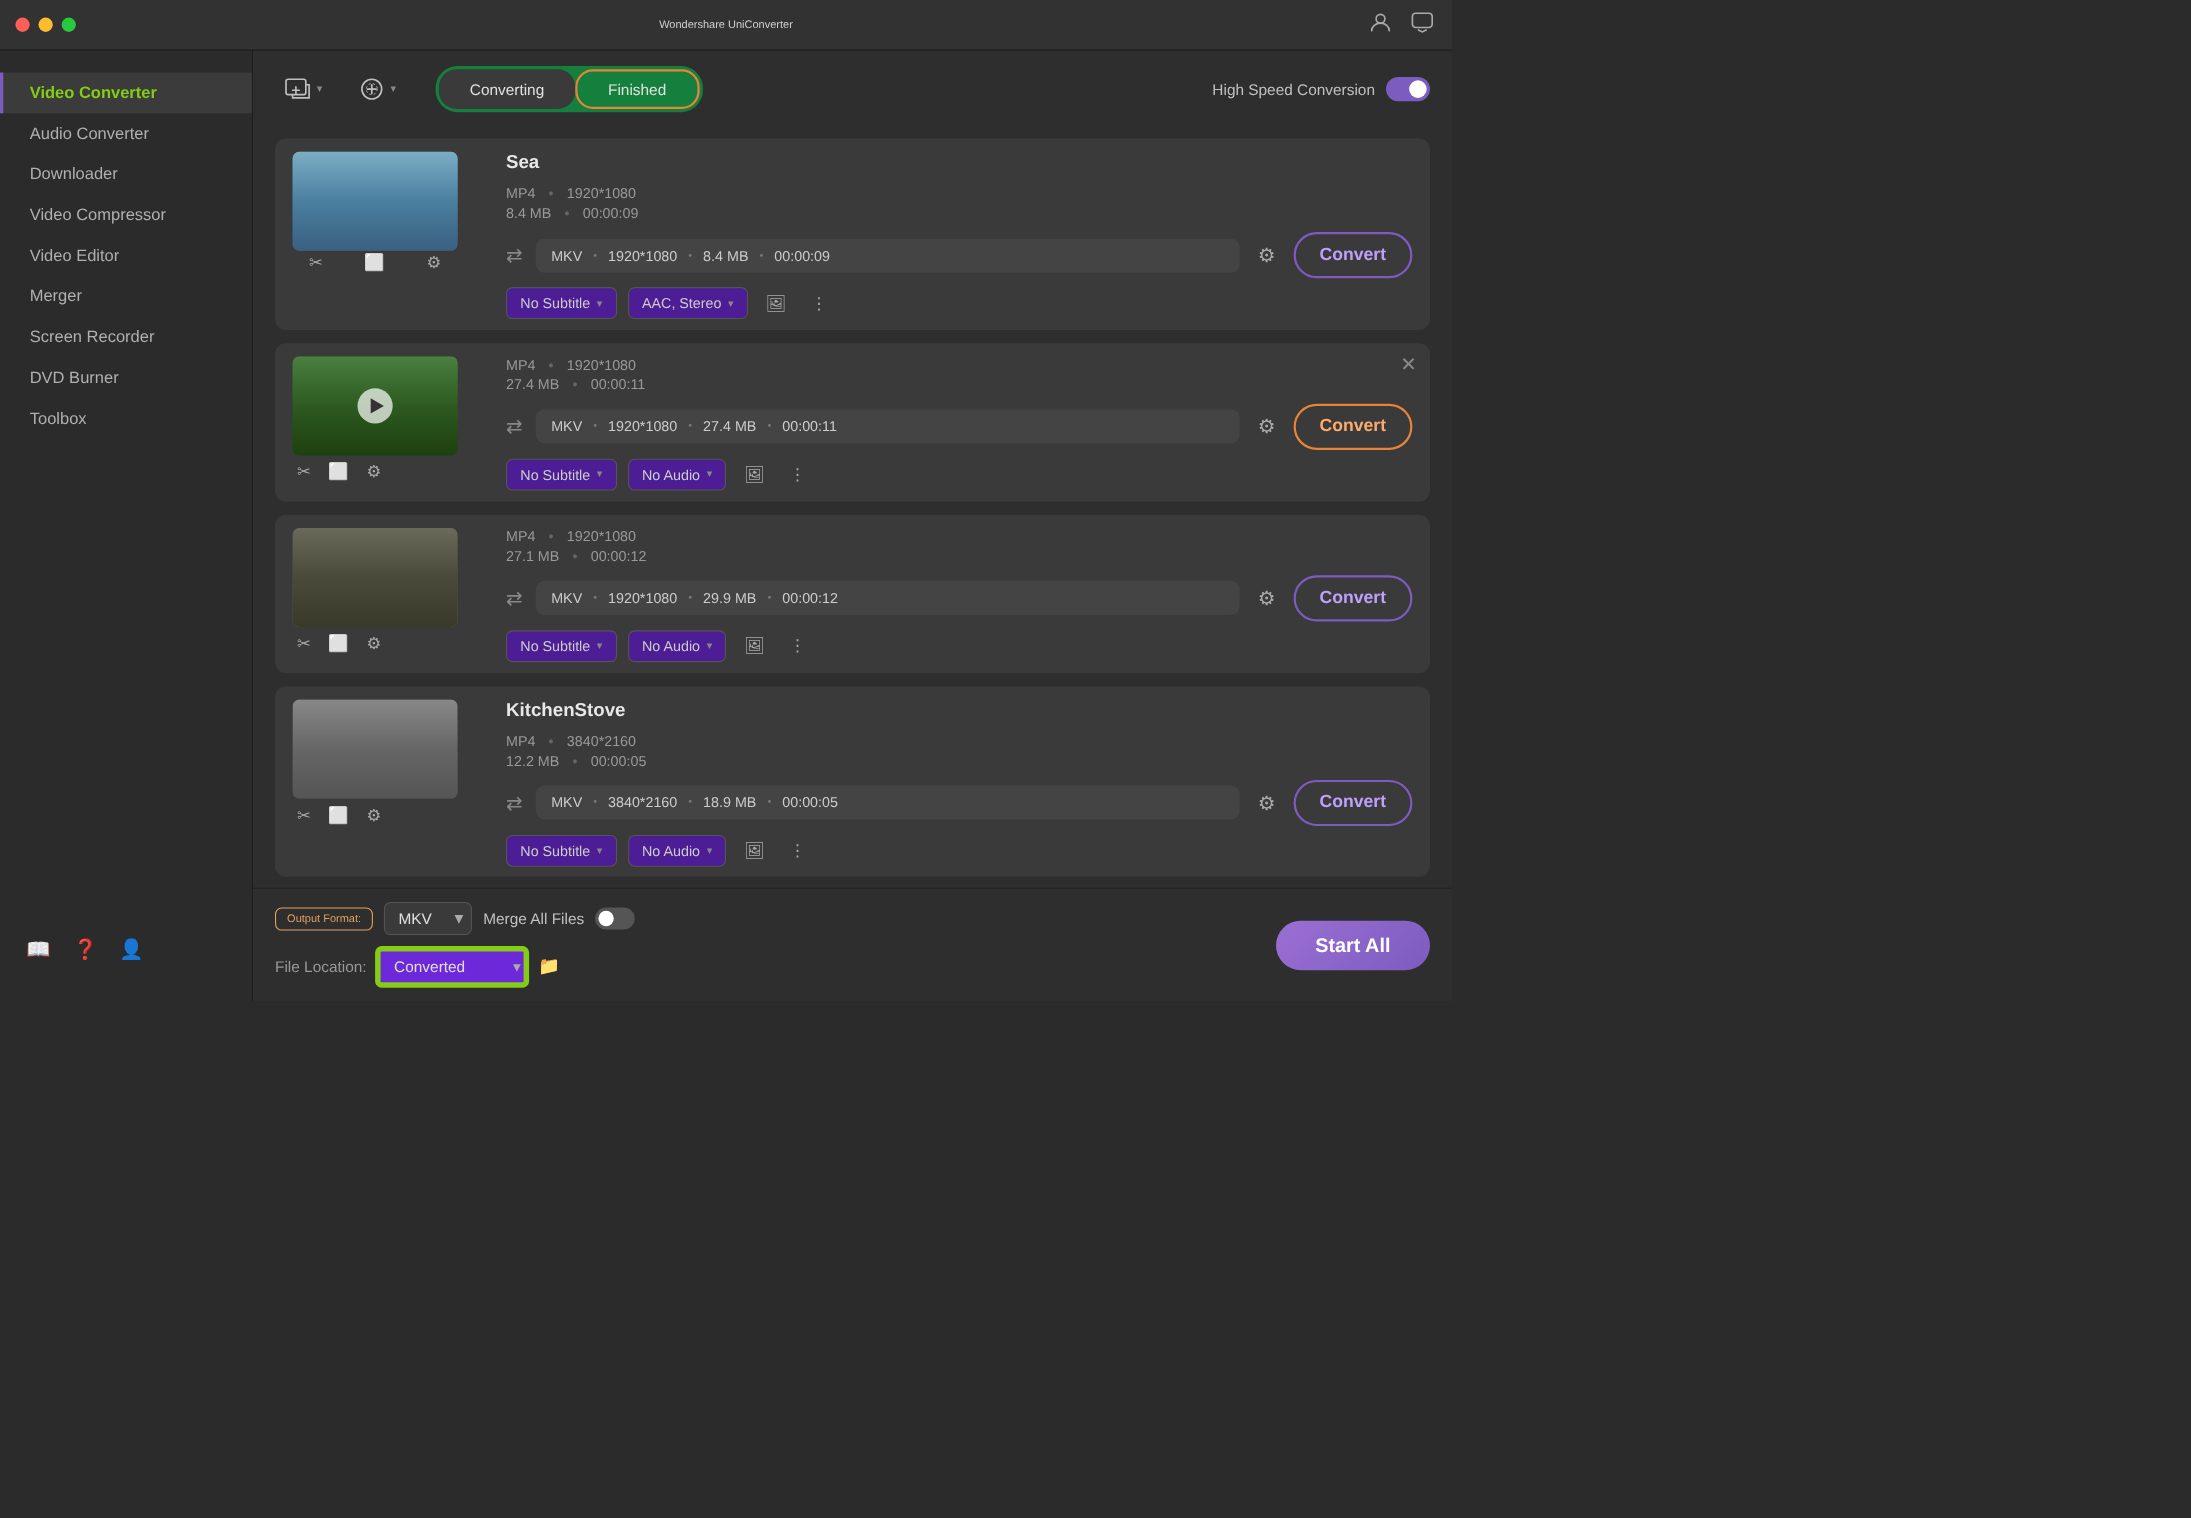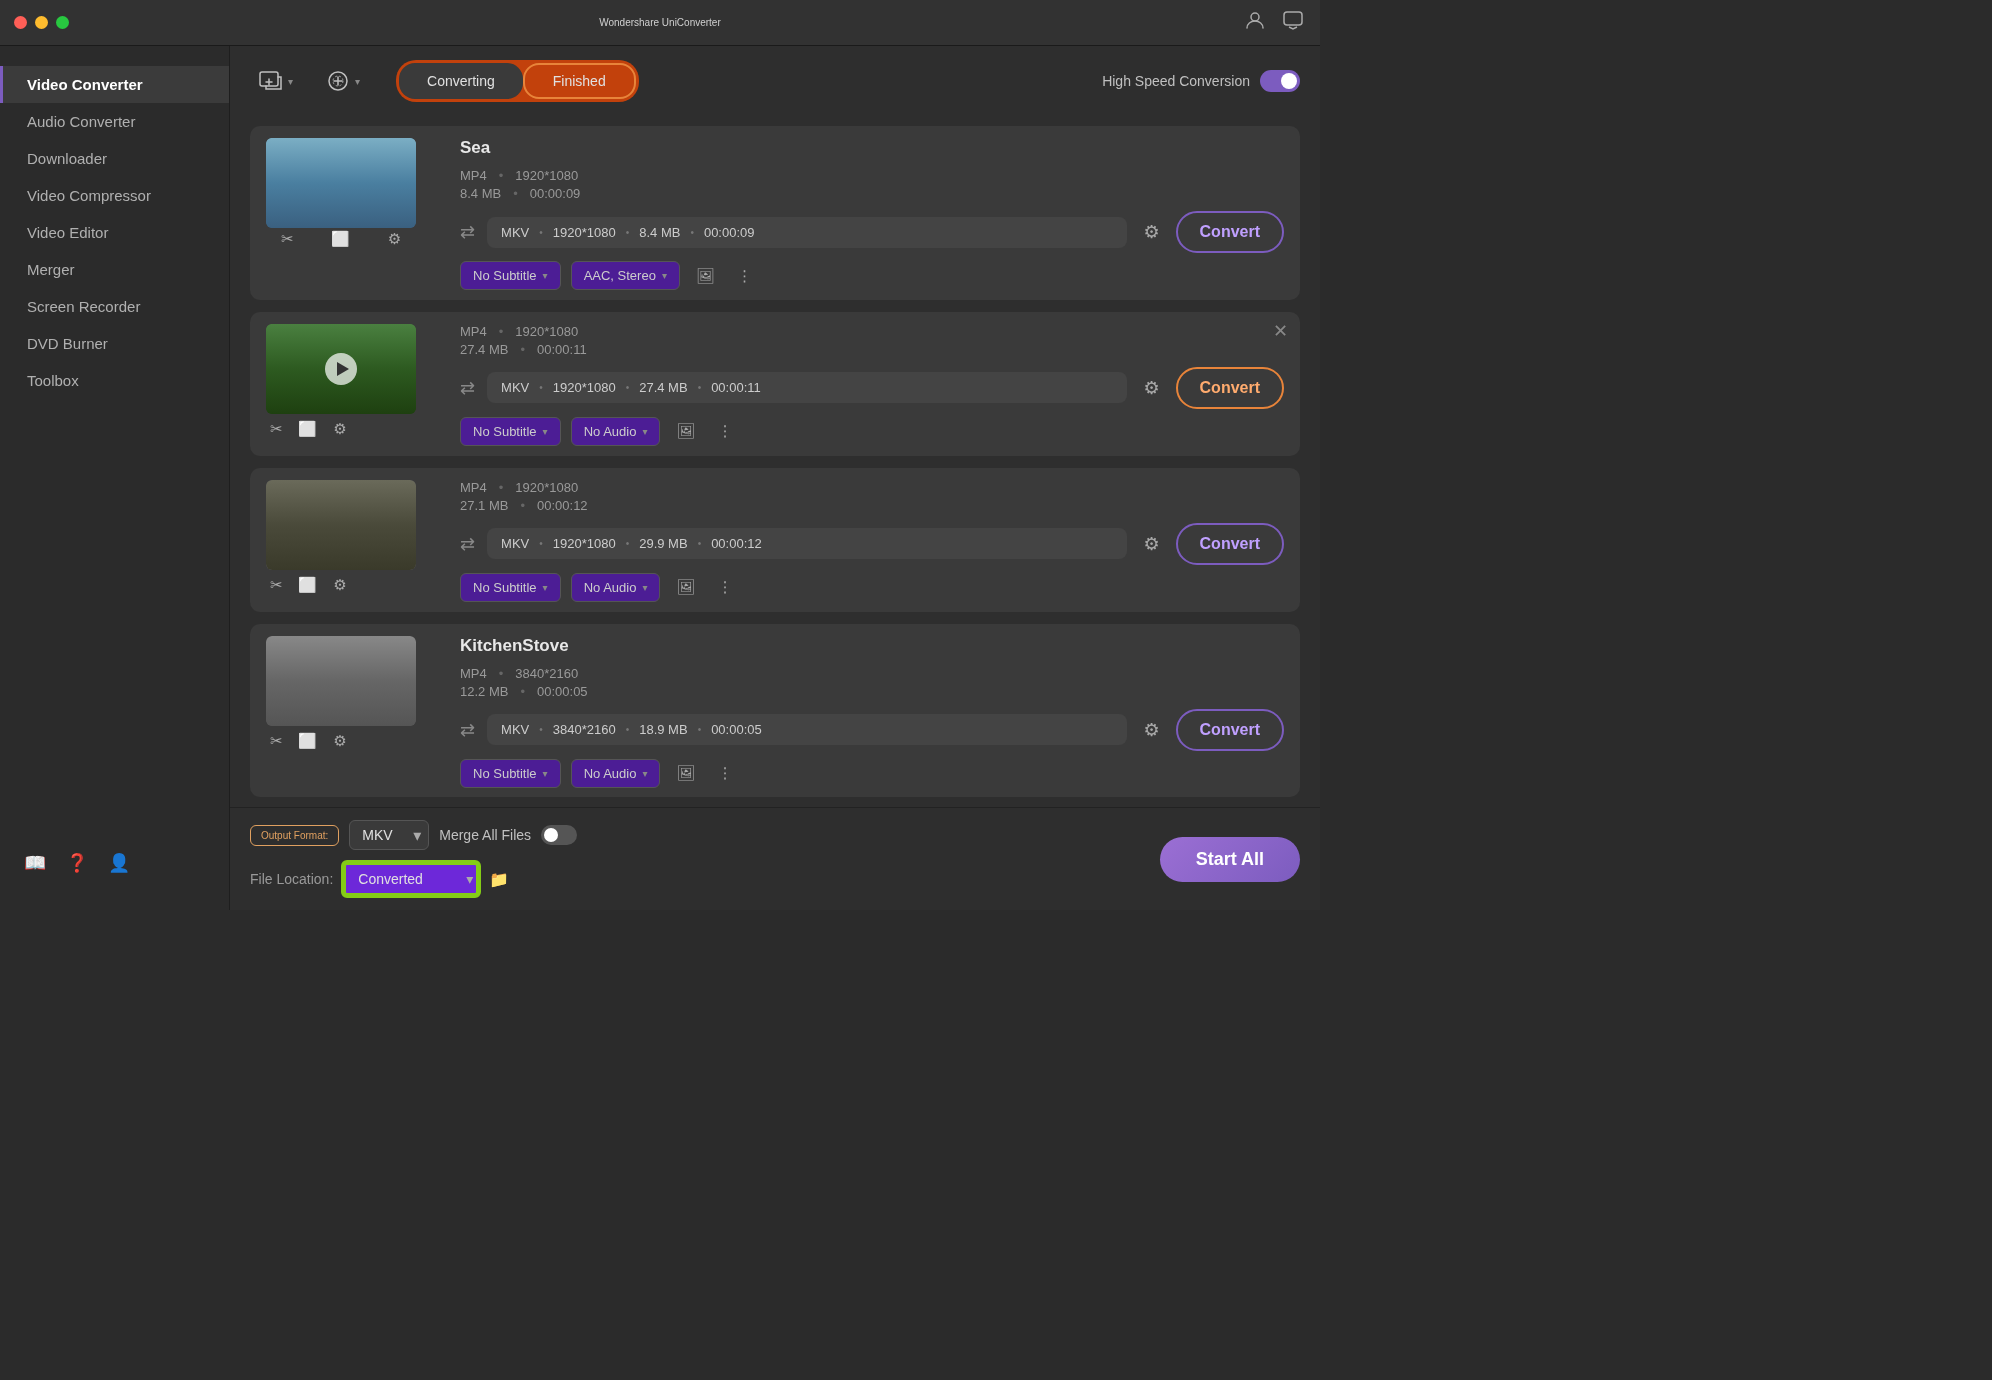--- a/index.html
+++ b/index.html
@@ -69,21 +69,21 @@
       border-right: 1px solid #1e1e1e;
     }
     .sidebar-item {
       padding: 10px 24px;
       font-size: 15px;
       color: #b0b0b0;
       cursor: pointer;
       border-left: 3px solid transparent;
     }
     .sidebar-item.active {
-      color: #ffffff;
+      color: #84cc16;
       background: rgba(255,255,255,0.08);
       border-left: 3px solid #7c5cbf;
       font-weight: 600;
     }
     .sidebar-bottom {
       margin-top: auto;
       display: flex;
       gap: 20px;
       padding: 16px 24px;
     }
@@ -113,21 +113,21 @@
       border: none;
       color: #c0c0c0;
       font-size: 22px;
       cursor: pointer;
       padding: 4px 8px;
       border-radius: 6px;
     }
 
     .tab-group {
       display: flex;
-      background: #c2410c;
+      background: #15803d;
       border-radius: 20px;
       padding: 3px;
       margin-left: 12px;
     }
     .tab-btn {
       padding: 8px 28px;
       border-radius: 16px;
       border: none;
       font-size: 14px;
       cursor: pointer;

